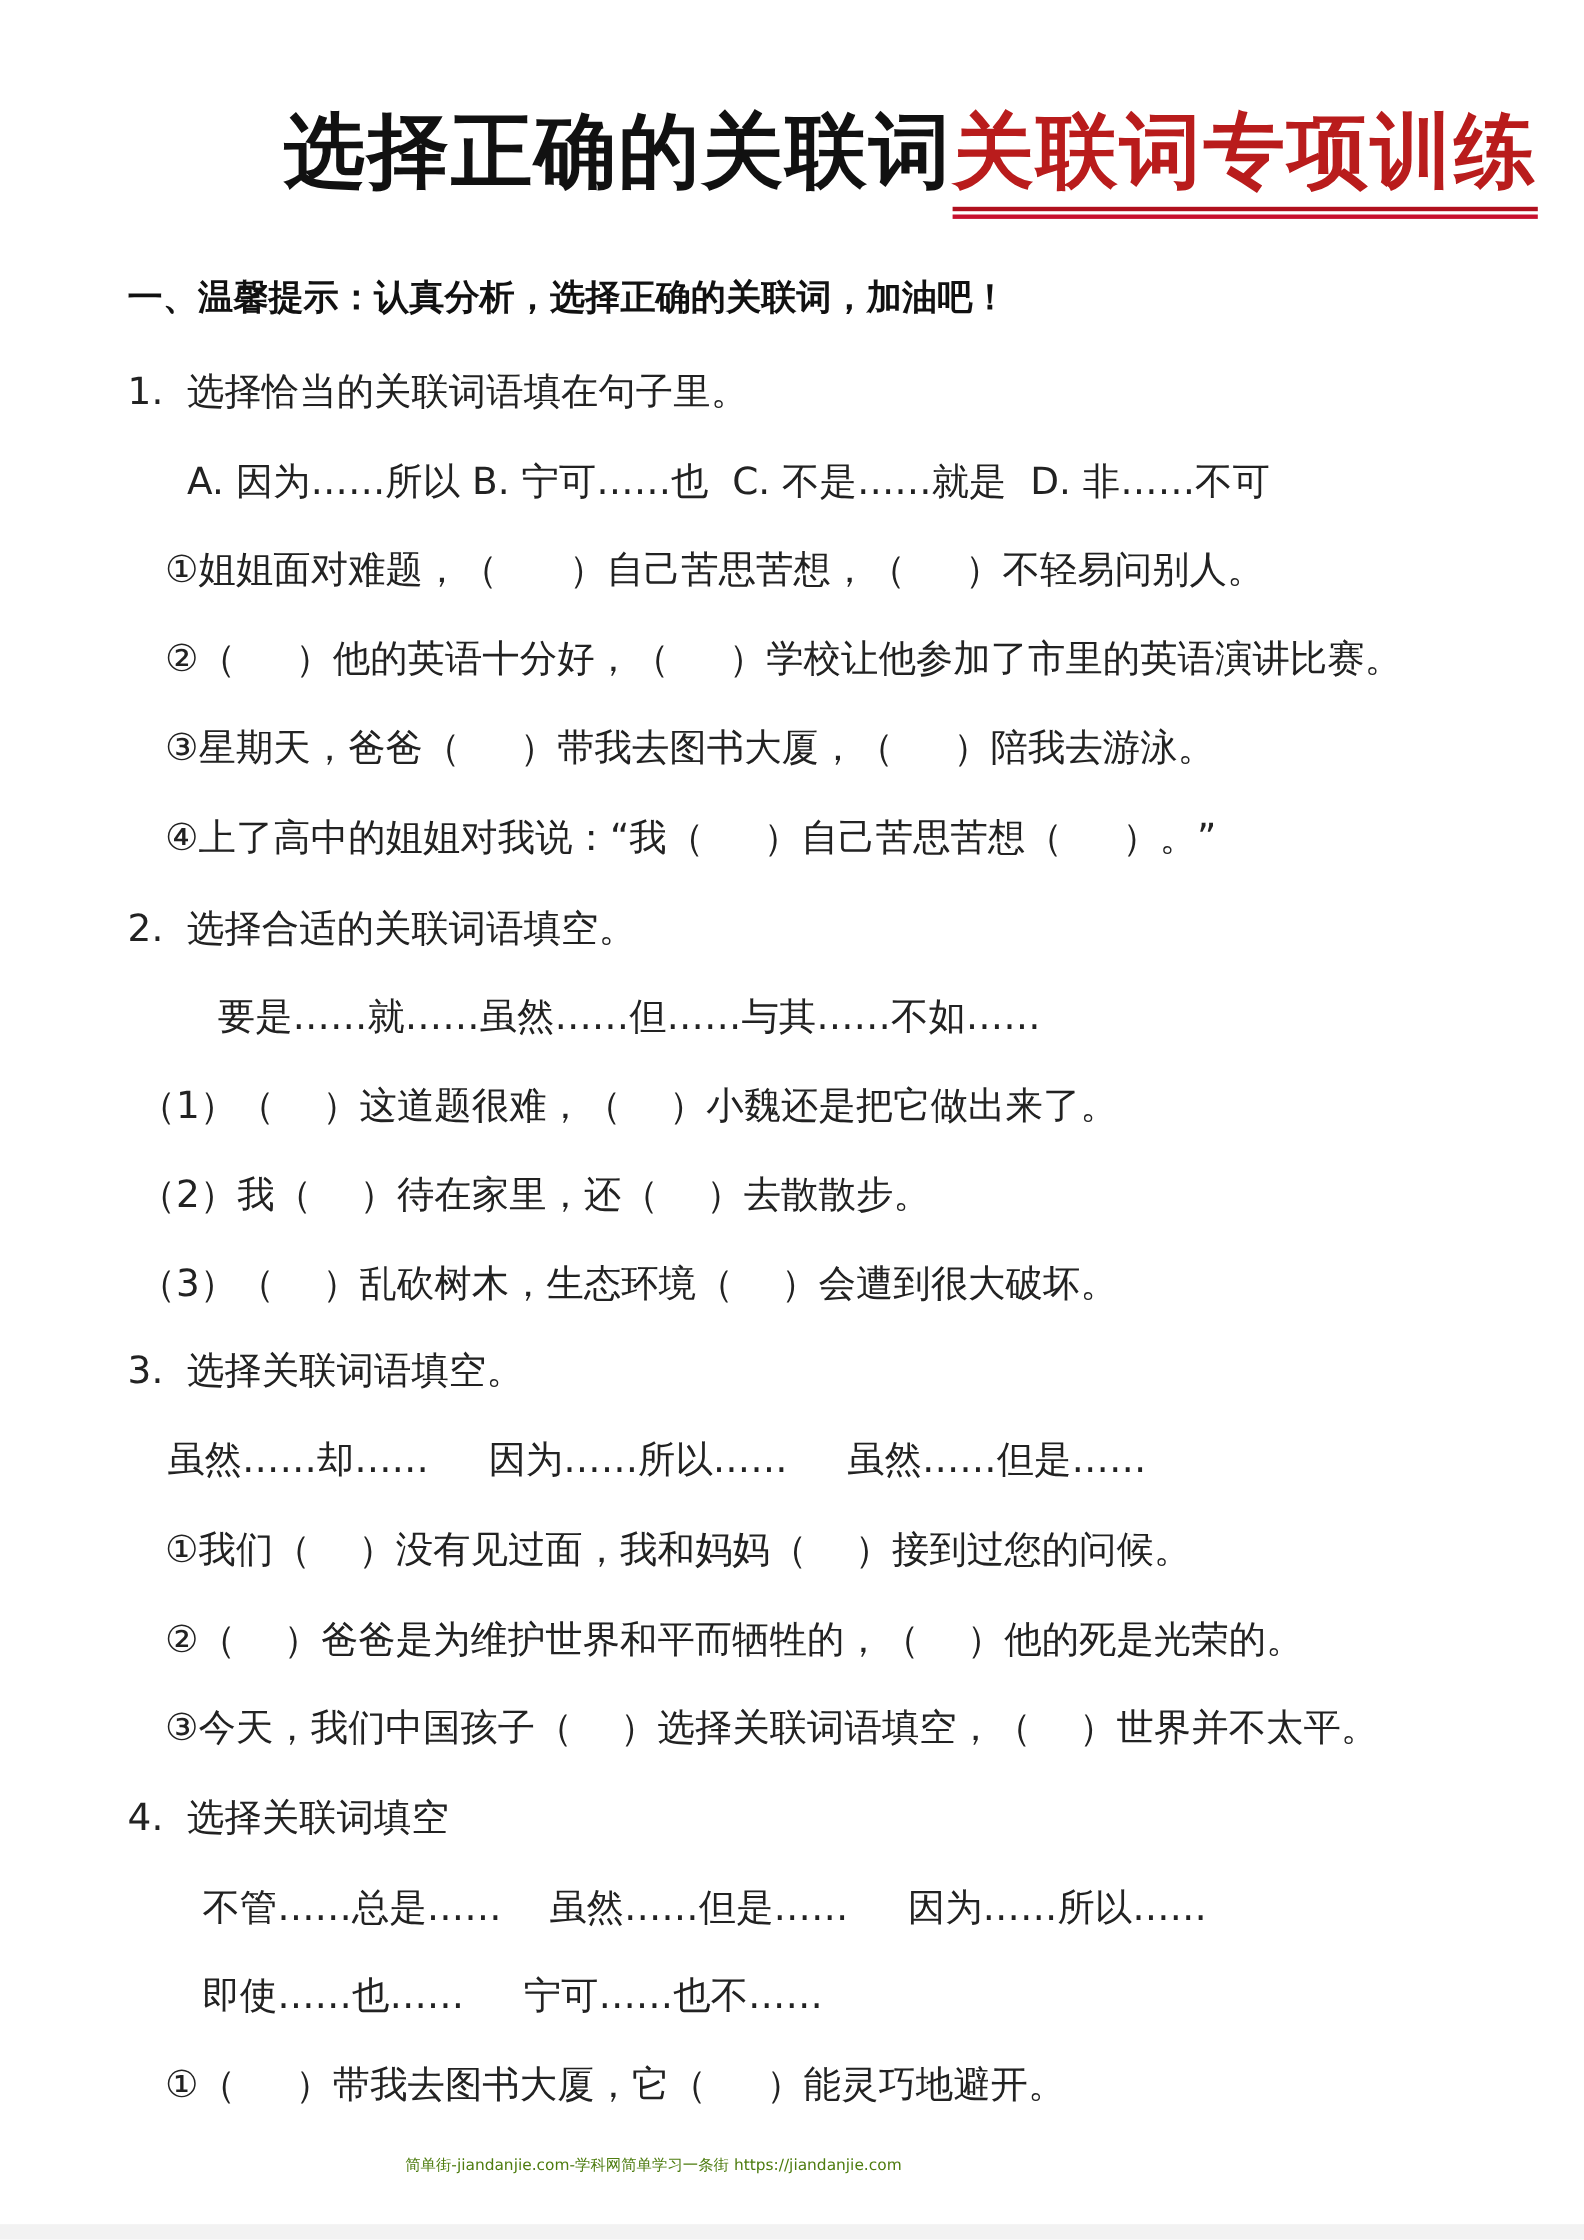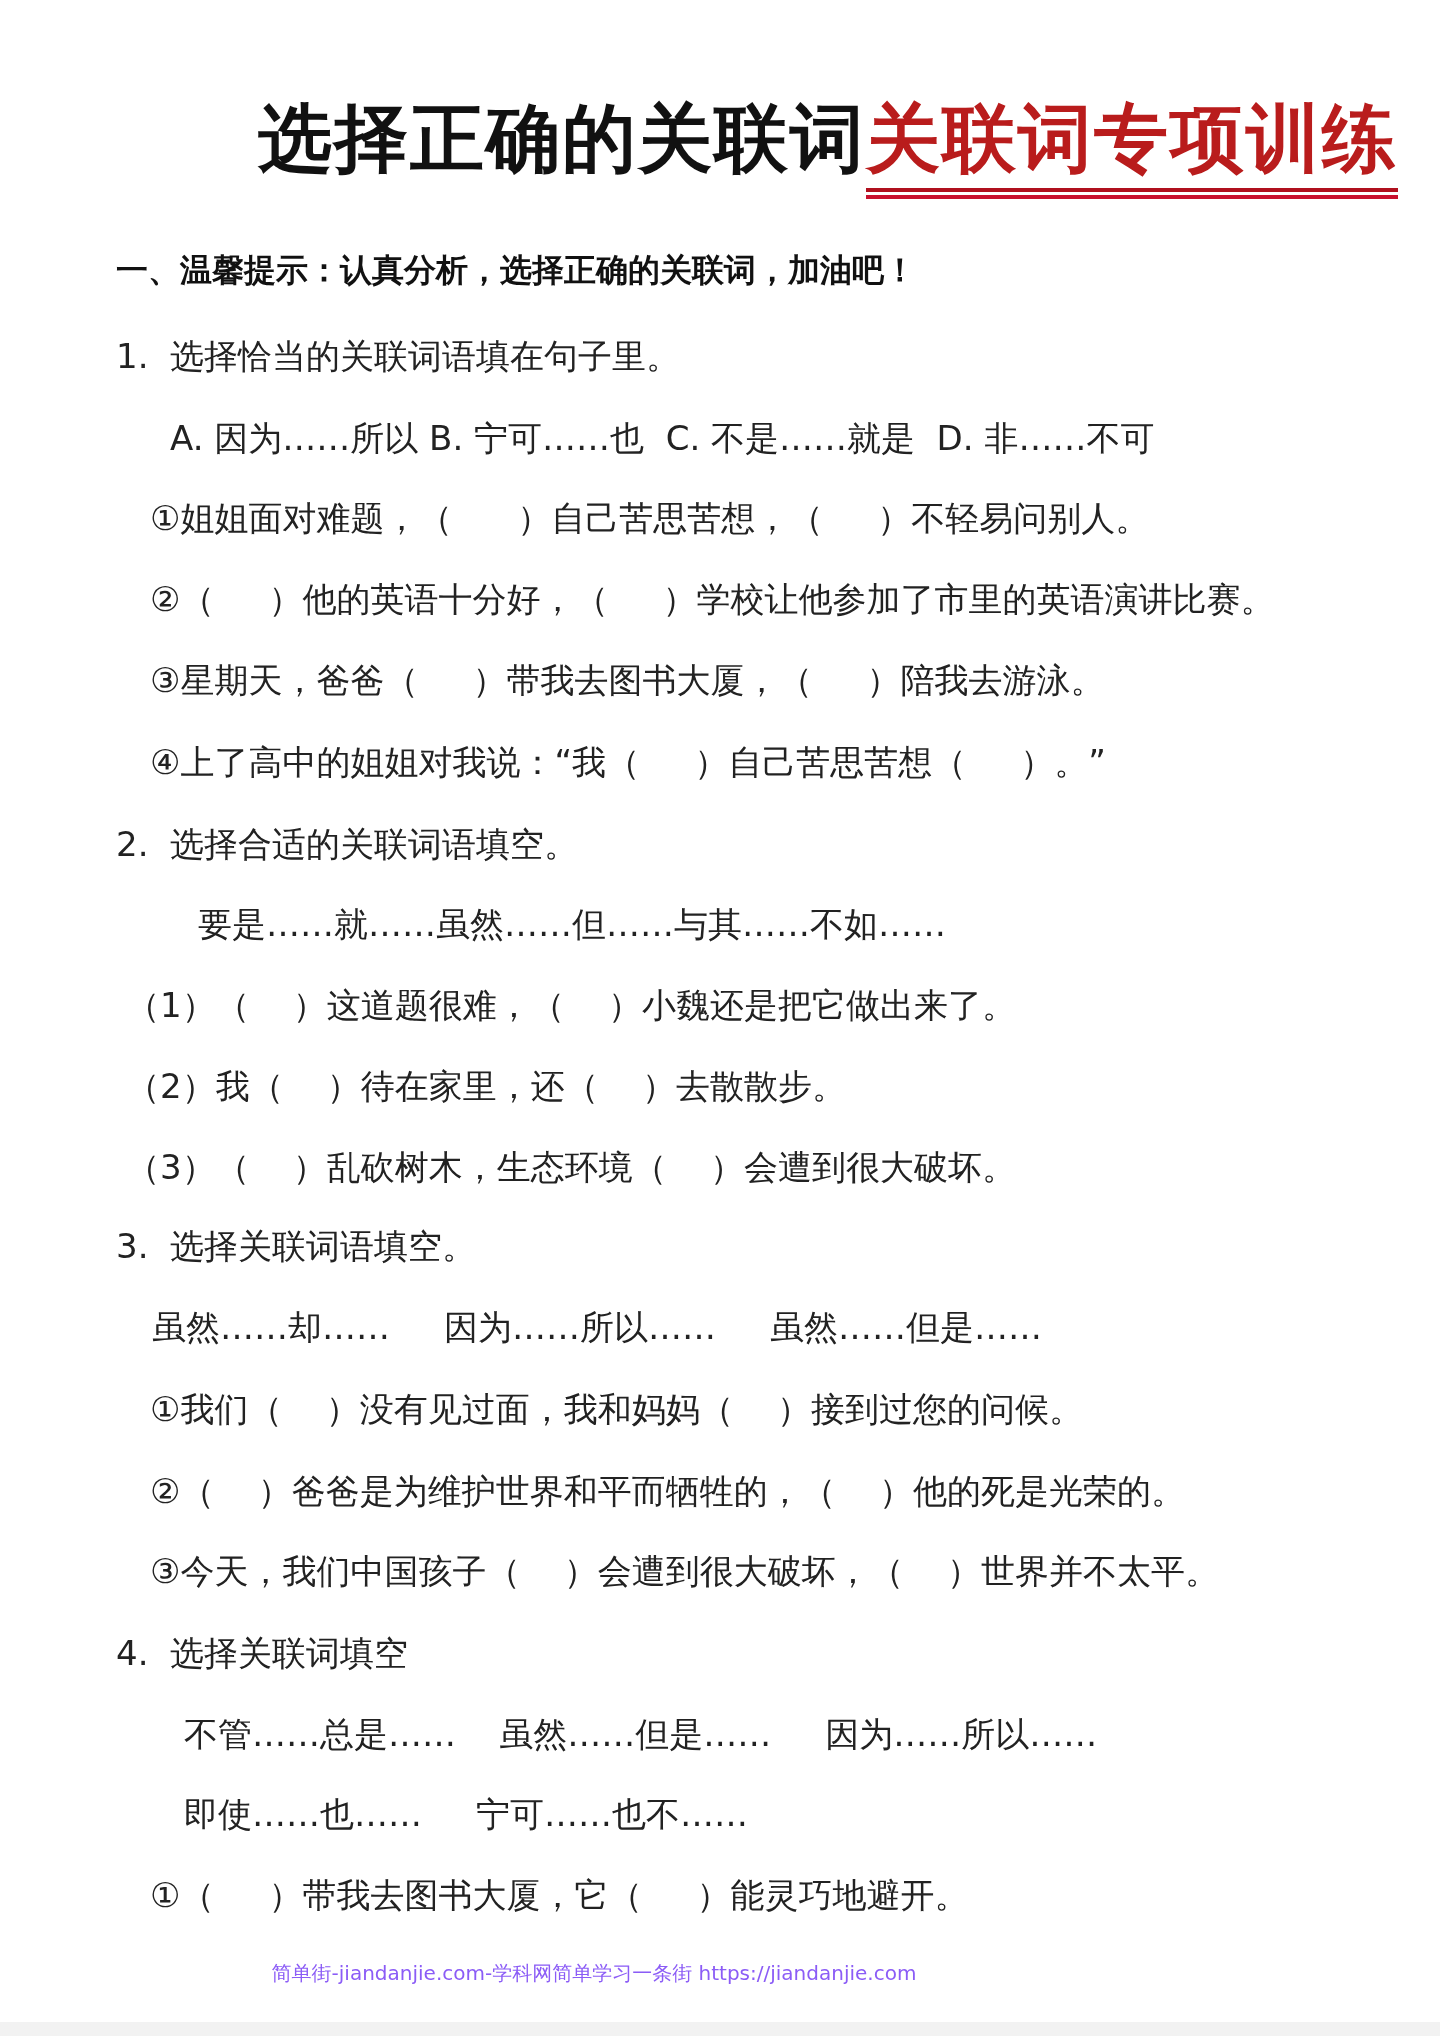--- a/index.html
+++ b/index.html
@@ -3,21 +3,21 @@
 <meta charset="utf-8">
 <style>
   html,body{margin:0;padding:0;background:#fff;}
   body{width:1440px;height:2036px;position:relative;overflow:hidden;font-family:"DejaVu Sans","Liberation Sans",sans-serif;color:#222;}
   .title{position:absolute;left:258px;top:96px;font-size:74px;font-weight:bold;letter-spacing:2px;white-space:nowrap;line-height:84px;}
   .title .black{color:#111;}
   .title .red{color:#b91c1c;position:relative;display:inline-block;}
   .title .red::after{content:"";position:absolute;left:0;right:0;bottom:-12px;height:4px;background:#b0101e;box-shadow:0 7px 0 #c8102e;}
   .line{position:absolute;white-space:pre;font-size:34px;line-height:36px;color:#222;}
   .section-heading{font-weight:bold;font-size:32px;color:#111;}
-  .footer{position:absolute;left:0;width:1188px;top:1960px;text-align:center;font-size:20px;color:#8b5cf6;font-family:"DejaVu Sans",sans-serif;}
+  .footer{position:absolute;left:0;width:1188px;top:1960px;text-align:center;font-size:14px;color:#4d7c0f;font-family:"DejaVu Sans",sans-serif;}
   .bottom-band{position:absolute;left:0;top:2022px;width:1440px;height:14px;background:#f2f2f2;}
 </style>
 </head>
 <body>
 
 <div class="title">
   <span class="black">选择正确的关联词</span><span class="red">关联词专项训练</span>
 </div>
 
 <div class="line section-heading" style="left:116px;top:252px;">一、温馨提示：认真分析，选择正确的关联词，加油吧！</div>
@@ -32,21 +32,21 @@
 <div class="line" style="left:116px;top:826px;">2.  选择合适的关联词语填空。</div>
 <div class="line" style="left:198px;top:906px;">要是……就……虽然……但……与其……不如……</div>
 <div class="line" style="left:126px;top:987px;">（1）（    ）这道题很难，（    ）小魏还是把它做出来了。</div>
 <div class="line" style="left:126px;top:1068px;">（2）我（    ）待在家里，还（    ）去散散步。</div>
 <div class="line" style="left:126px;top:1149px;">（3）（    ）乱砍树木，生态环境（    ）会遭到很大破坏。</div>
 
 <div class="line" style="left:116px;top:1228px;">3.  选择关联词语填空。</div>
 <div class="line" style="left:152px;top:1309px;">虽然……却……     因为……所以……     虽然……但是……</div>
 <div class="line" style="left:150px;top:1391px;">①我们（    ）没有见过面，我和妈妈（    ）接到过您的问候。</div>
 <div class="line" style="left:150px;top:1473px;">②（    ）爸爸是为维护世界和平而牺牲的，（    ）他的死是光荣的。</div>
-<div class="line" style="left:150px;top:1553px;">③今天，我们中国孩子（    ）会遭到很大破坏，（    ）世界并不太平。</div>
+<div class="line" style="left:150px;top:1553px;">③今天，我们中国孩子（    ）选择关联词语填空，（    ）世界并不太平。</div>
 
 <div class="line" style="left:116px;top:1635px;">4.  选择关联词填空</div>
 <div class="line" style="left:184px;top:1716px;">不管……总是……    虽然……但是……     因为……所以……</div>
 <div class="line" style="left:184px;top:1796px;">即使……也……     宁可……也不……</div>
 <div class="line" style="left:150px;top:1877px;">①（     ）带我去图书大厦，它（     ）能灵巧地避开。</div>
 
 <div class="footer">简单街-jiandanjie.com-学科网简单学习一条街 https://jiandanjie.com</div>
 <div class="bottom-band"></div>
 
 </body></html>

